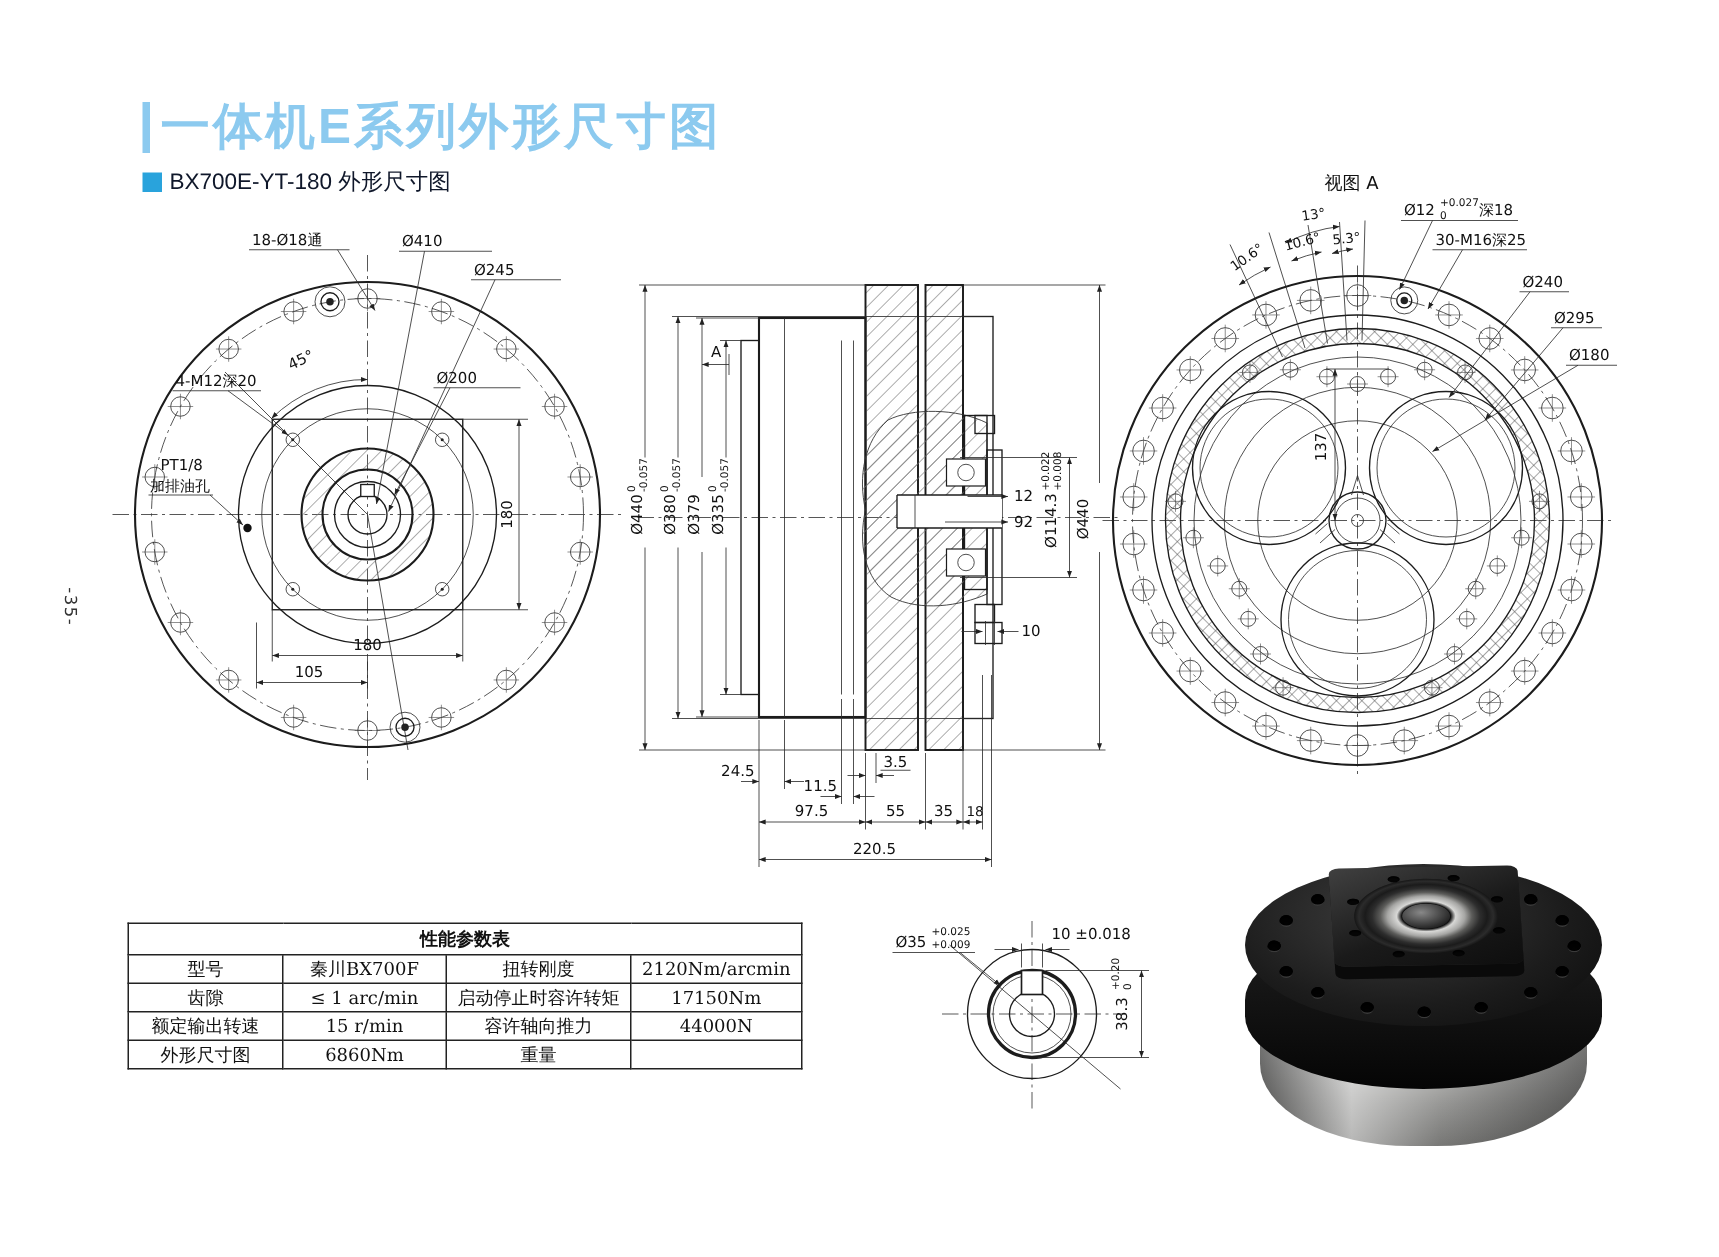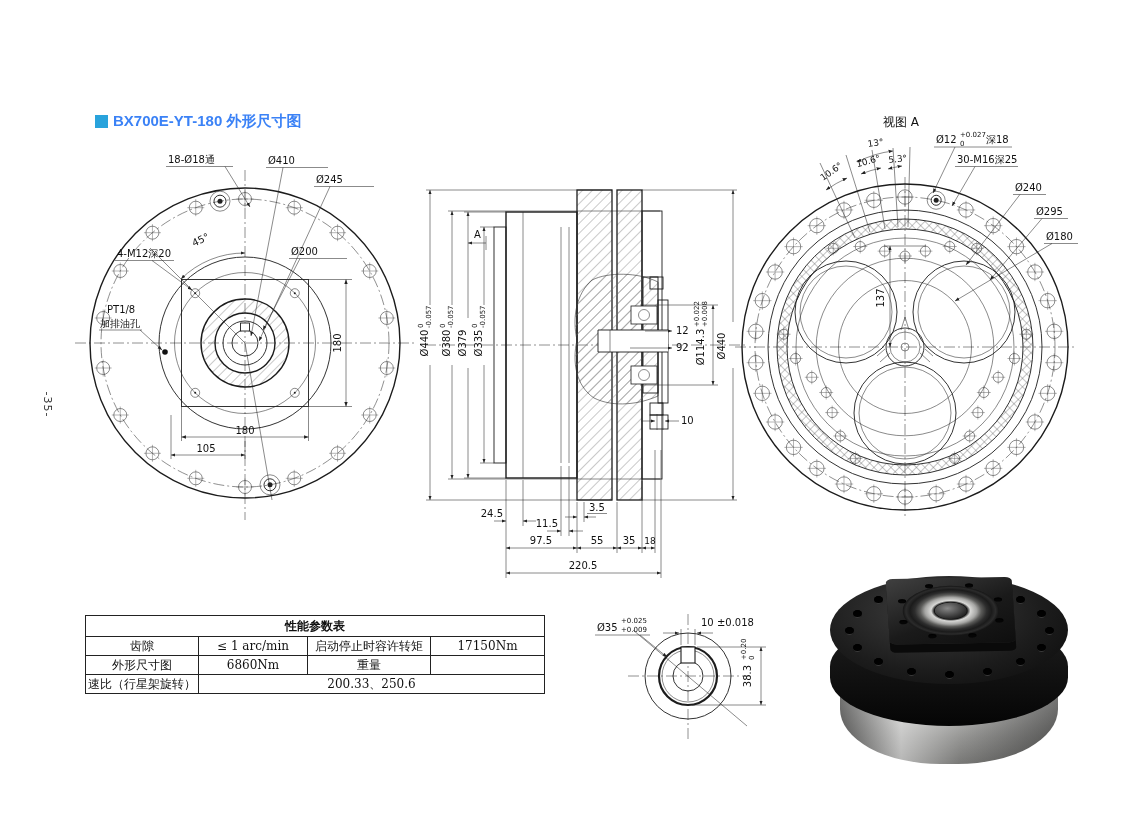--- a/index.html
+++ b/index.html
@@ -6,21 +6,21 @@
   .page{position:relative;width:1146px;height:838px;background:#fff;overflow:hidden;
         font-family:"Liberation Sans",sans-serif;}
   .page-num{position:absolute;left:30px;top:398px;width:34px;text-align:center;
         transform:rotate(90deg);font-size:11px;color:#333;letter-spacing:1px;
         font-family:"DejaVu Sans",sans-serif;}
   .title-row{position:absolute;left:95px;top:62px;display:flex;align-items:center;}
   .title-bar{display:inline-block;width:5px;height:34px;background:#8CCAEF;margin-right:7px;}
   .page-title{margin:0;font-size:33px;font-weight:bold;color:#8CCAEF;letter-spacing:2px;}
   .subtitle-row{position:absolute;left:95px;top:112px;display:flex;align-items:center;}
   .subtitle-square{display:inline-block;width:13px;height:13px;background:#29A3DC;margin-right:5px;}
-  .drawing-subtitle{margin:0;font-size:15px;font-weight:bold;color:#3b82f6;}
+  .drawing-subtitle{margin:0;font-size:15px;font-weight:normal;color:#0f172a;}
   svg.dw{position:absolute;left:0;top:0;}
   .ol{fill:none;stroke:#1c1c1c;stroke-width:1.4;}
   .ol2{fill:none;stroke:#1c1c1c;stroke-width:0.9;}
   .thin{fill:none;stroke:#2a2a2a;stroke-width:0.55;}
   .hair{stroke:#444;stroke-width:0.4;}
   .cl{fill:none;stroke:#333;stroke-width:0.55;stroke-dasharray:11 3 2 3;}
   .t{font:10px "DejaVu Sans",sans-serif;fill:#111;}
   .t9{font:9px "DejaVu Sans",sans-serif;fill:#111;}
   .ts{font:7px "DejaVu Sans",sans-serif;fill:#111;}
   .tm{font:12px "DejaVu Sans",sans-serif;fill:#111;}
@@ -53,20 +53,24 @@
   .pbolt{position:absolute;width:8px;height:8px;border-radius:50%;background:#060606;
      box-shadow:inset 0 2px 2px #000;}
 </style>
 </head>
 <body>
 
 <div class="page">
 
   <div class="page-num">-35-</div>
 
+  <div class="title-row">
+    <span class="title-bar"></span>
+    <h1 class="page-title">一体机E系列外形尺寸图</h1>
+  </div>
   <div class="subtitle-row">
     <span class="subtitle-square"></span>
     <h2 class="drawing-subtitle">BX700E-YT-180 外形尺寸图</h2>
   </div>
 
   <svg id="dw" class="dw" width="1146" height="838" viewBox="0 0 1146 838">
     <defs>
       <marker id="ar" viewBox="0 0 10 10" refX="9" refY="5" markerWidth="9" markerHeight="9" orient="auto-start-reverse">
         <path d="M0,1.6 L9,5 L0,8.4 z" fill="#222"></path>
       </marker>
@@ -620,34 +624,42 @@
         <col style="width:103px">
         <col style="width:109px">
         <col style="width:123px">
         <col style="width:114px">
       </colgroup>
     <tbody>
         <tr>
           <td colspan="4" class="tt">性能参数表</td>
         </tr>
     <tr>
+      <td>型号</td>
+      <td>秦川BX700F</td>
+      <td>扭转刚度</td>
+      <td>2120Nm/arcmin</td>
+    </tr>
+    <tr>
       <td>齿隙</td>
       <td>≤ 1 arc/min</td>
       <td>启动停止时容许转矩</td>
       <td>17150Nm</td>
     </tr>
     <tr>
+      <td>额定输出转速</td>
+      <td>15 r/min</td>
+      <td>容许轴向推力</td>
+      <td>44000N</td>
+    </tr>
+    <tr>
       <td>外形尺寸图</td>
       <td>6860Nm</td>
       <td>重量</td>
       <td></td>
-    </tr>
-    <tr>
-      <td>速比（行星架旋转）</td>
-      <td colspan="3">200.33、250.6</td>
     </tr>
   </tbody>
     </table>
 
   <div class="photo">
     <div class="ph-drum"></div>
     <div class="ph-flange-side"></div>
     <div class="ph-flange">
         <span class="phole" style="left: 215px; top: 51px;"></span>
         <span class="phole" style="left: 207.388px; top: 67.8381px;"></span>

